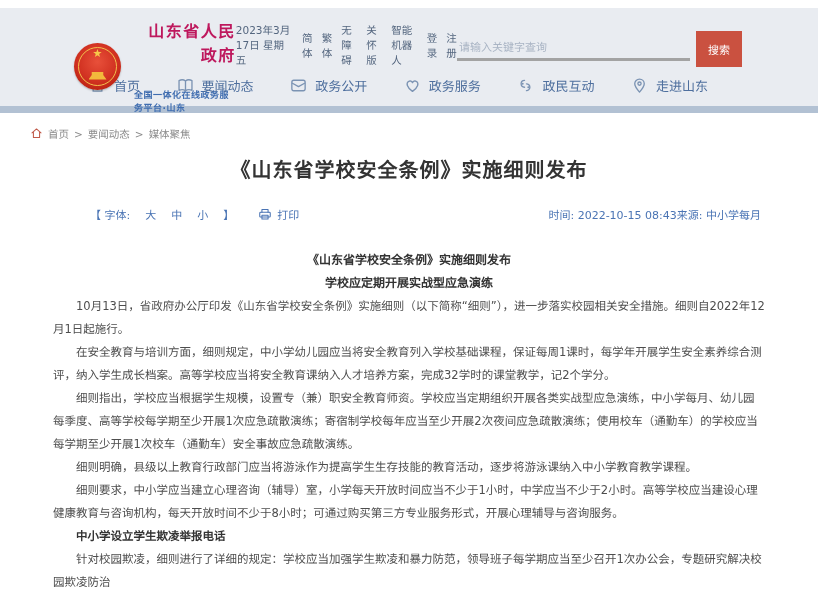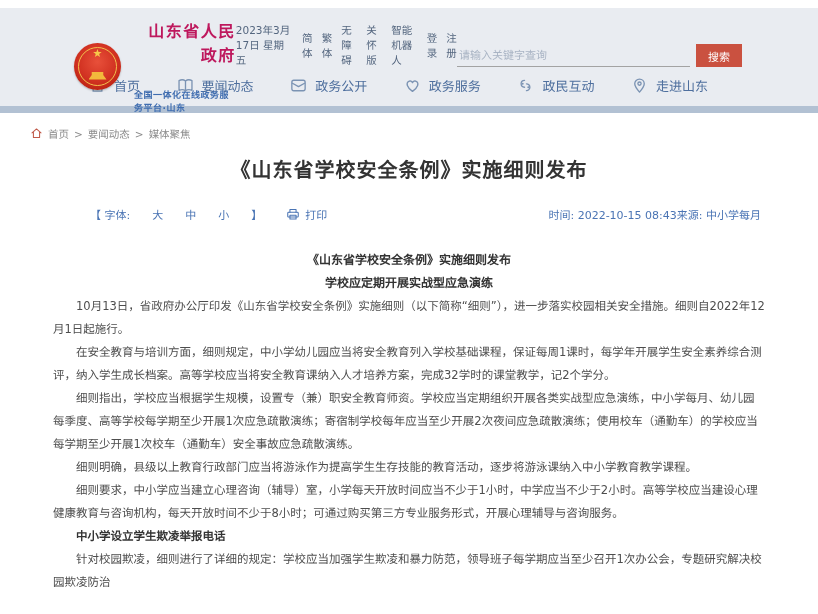--- a/index.html
+++ b/index.html
@@ -29,24 +29,24 @@
     width: 18px; height: 8px; background: #f2b93c;
     clip-path: polygon(0 100%, 100% 100%, 82% 45%, 82% 0, 18% 0, 18% 45%); }
   .site-title { font-size: 16px; font-weight: bold; color: #be185d; letter-spacing: 1.5px; text-align: right; }
   .site-subtitle { font-size: 9px; color: #3f6db0; margin-top: 22px; letter-spacing: .5px; font-weight: bold; }
 
   .header-right { display: flex; flex-direction: row; align-items: flex-end; padding: 4px 23px 0 0; }
   .utility-row { display: flex; align-items: center; gap: 9px; font-size: 10.5px; color: #54667f; }
   .utility-row a { color: #54667f; }
   .search-row { display: flex; align-items: center; margin: 9px 53px 0 0; }
   .search-input { width: 233px; background: transparent; border: none;
-    border-bottom: 1px solid #a3a3a3; font-size: 11px; color: #333;
+    border-bottom: 3px solid #a3a3a3; font-size: 11px; color: #333;
     padding: 4px 2px; outline: none; font-family: inherit; }
   .search-input::placeholder { color: #a9b4c4; }
-  .search-btn { width: 46px; height: 23px; margin-left: 6px; background: #ca5140;
+  .search-btn { width: 46px; height: 36px; margin-left: 6px; background: #ca5140;
     border: none; color: #fff; font-size: 11px; cursor: pointer; font-family: inherit; }
 
   .main-nav { display: flex; justify-content: space-between; padding: 6px 110px 11px 88px; }
   .nav-item { display: flex; align-items: center; gap: 7px; font-size: 13px; color: #4e6f9e; cursor: pointer; }
   .nav-icon { width: 19px; height: 19px; stroke: #7b93b3; fill: none; stroke-width: 1.4;
     stroke-linecap: round; stroke-linejoin: round; }
   .nav-icon .dot { fill: #7b93b3; stroke: none; }
   .nav-separator { height: 7px; background: #b2c1d3; }
 
   
@@ -56,21 +56,21 @@
   .crumb-home-icon { width: 13px; height: 13px; stroke: #c05a4a; fill: none;
     stroke-width: 1.3; stroke-linecap: round; stroke-linejoin: round; }
 
   
   .article { width: 712px; margin: 0 auto; }
   .article-title { text-align: center; font-size: 20px; font-weight: bold;
     color: #333; margin-top: 13px; letter-spacing: 1px; }
   .meta-row { display: flex; justify-content: space-between; align-items: center;
     margin-top: 23px; font-size: 11px; color: #4a74b4; padding: 0 4px 0 37px; }
   .meta-left { display: flex; align-items: center; gap: 24px; }
-  .font-control { display: flex; align-items: center; gap: 22px; }
+  .font-control { display: flex; align-items: center; gap: 15px; }
   .font-size-option { color: #4a74b4; cursor: pointer; }
   .print-btn { display: flex; align-items: center; gap: 5px; background: none;
     border: none; color: #4a74b4; font-size: 11px; cursor: pointer; font-family: inherit; }
   .printer-icon { width: 14px; height: 14px; stroke: #4a74b4; fill: none;
     stroke-width: 1.2; stroke-linecap: round; stroke-linejoin: round; }
   .meta-right { display: flex; }
 
   .article-body { margin-top: 27px; font-size: 11.5px; line-height: 23px; color: #4d4d4d; }
   .body-subtitle { text-align: center; font-weight: bold; color: #333; font-size: 12px; }
   .article-body p.para { text-indent: 2em; }

